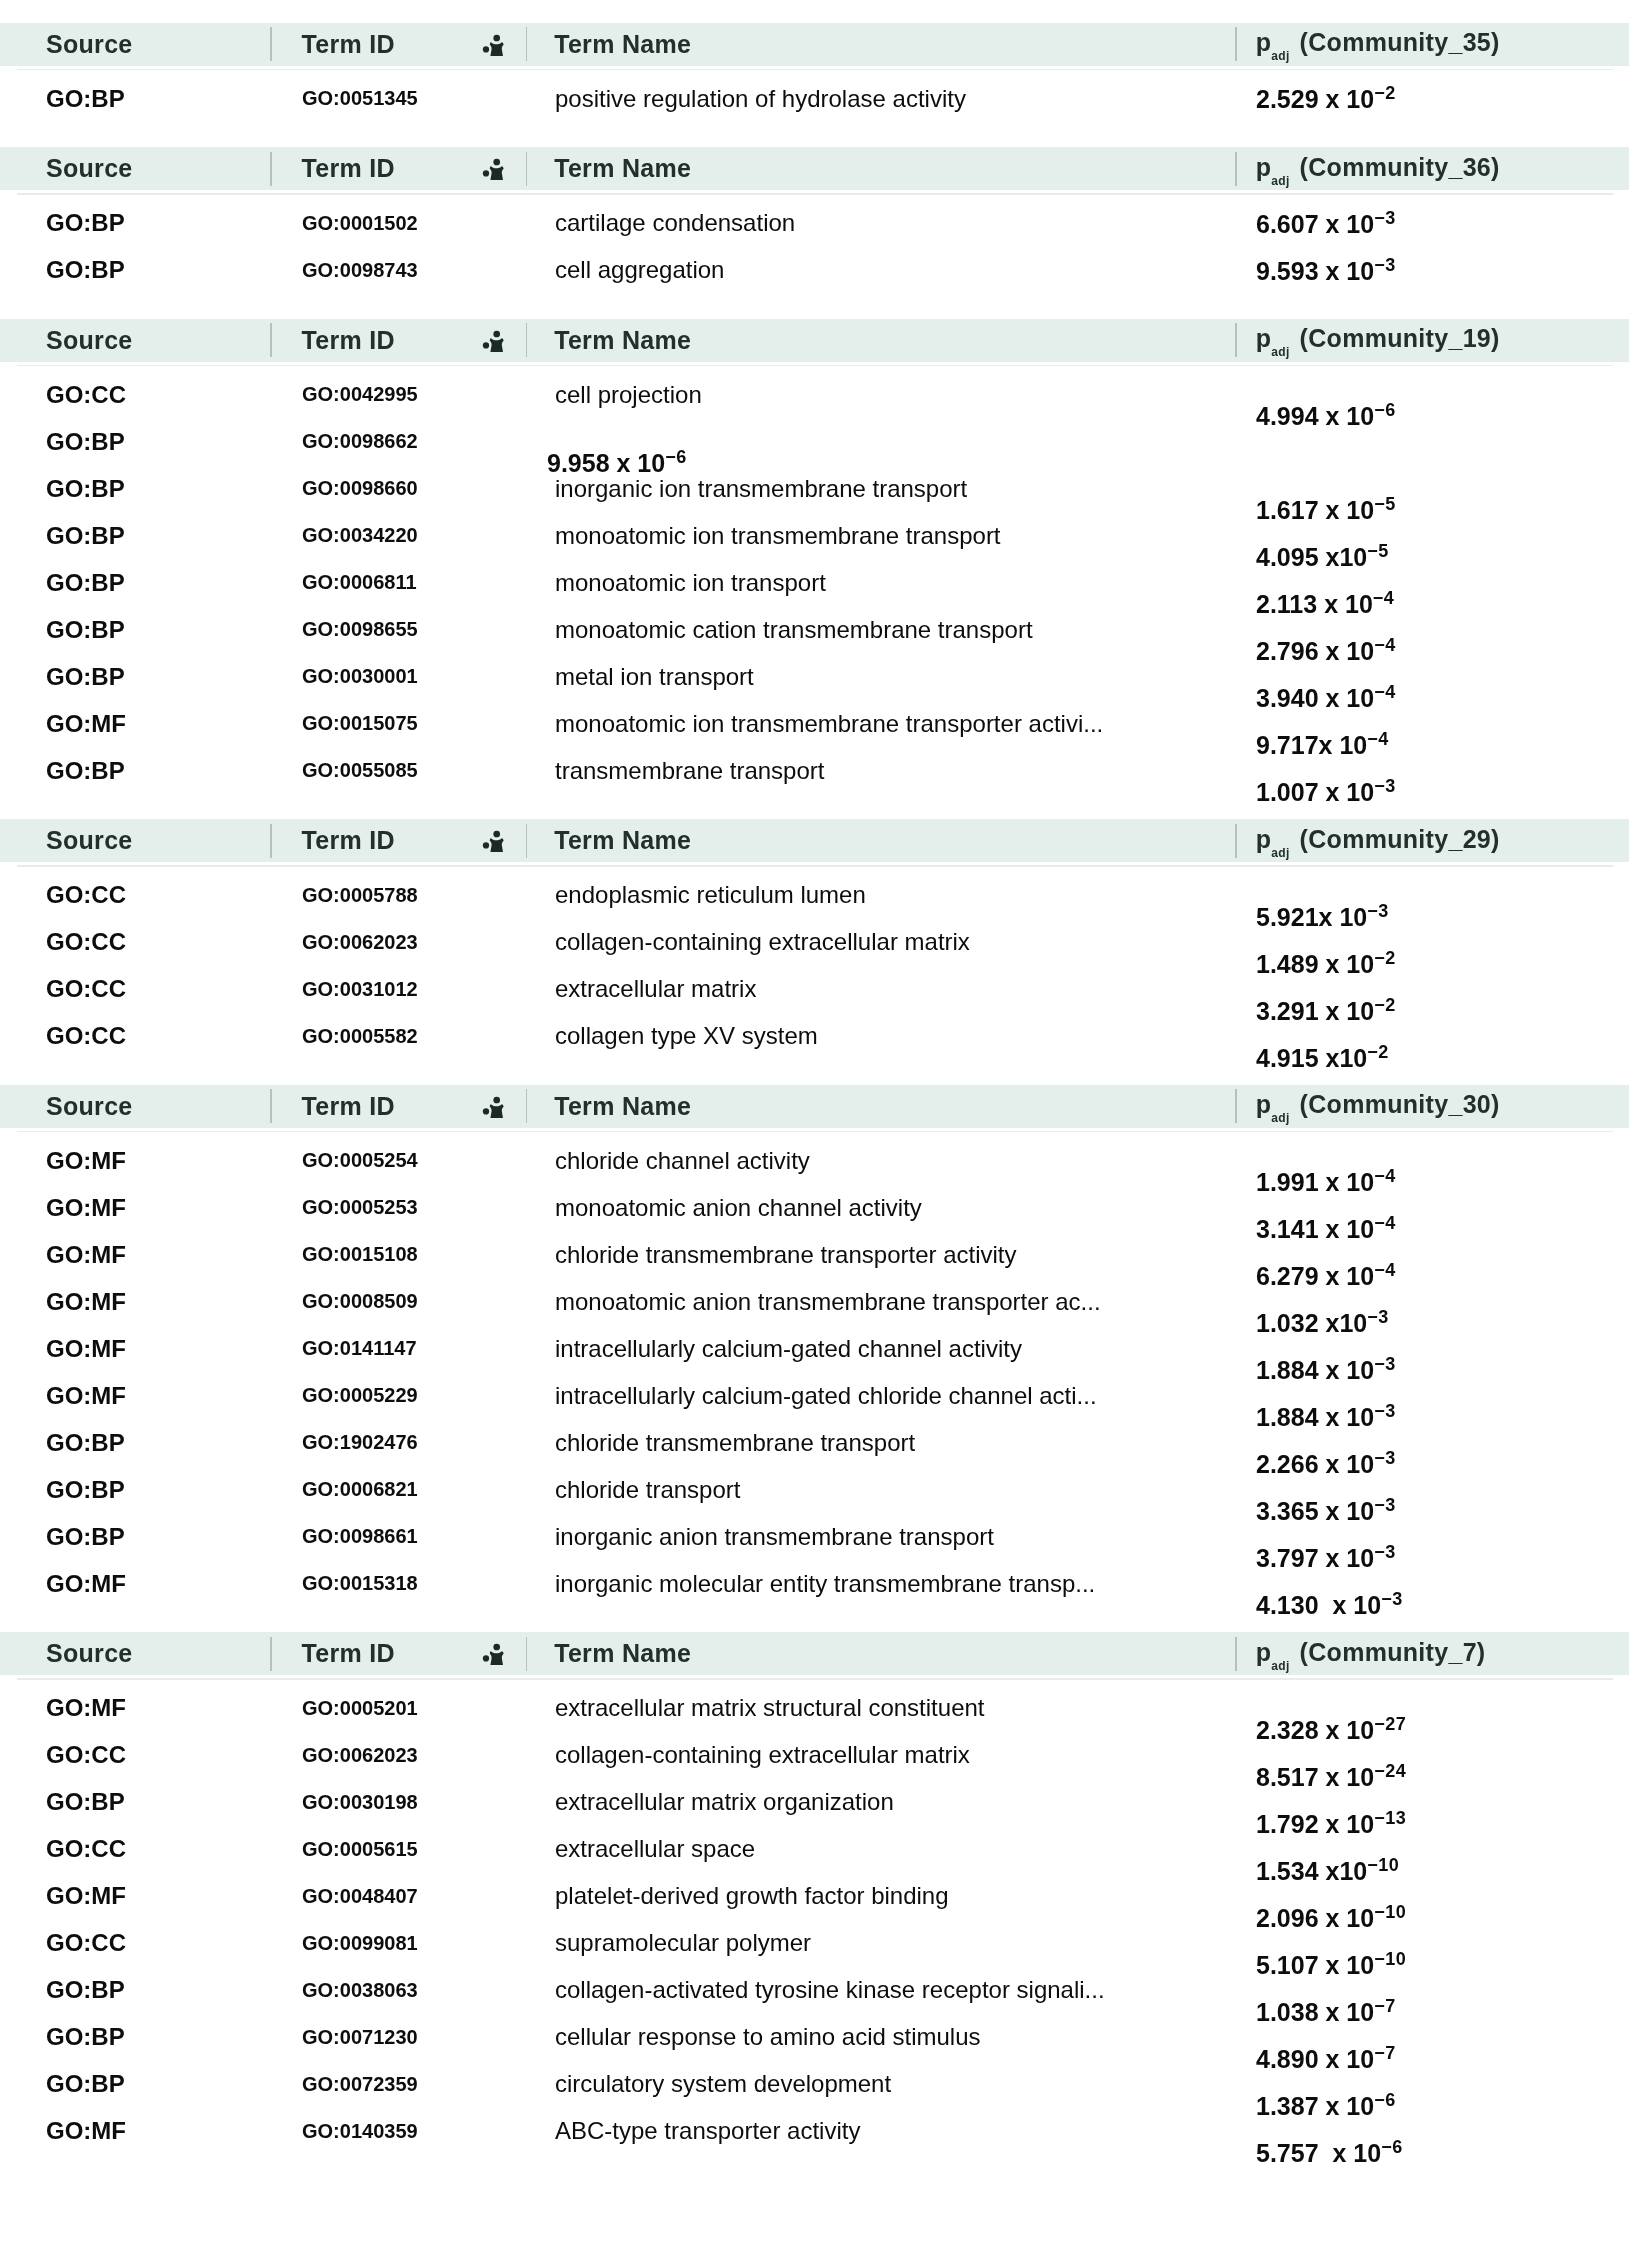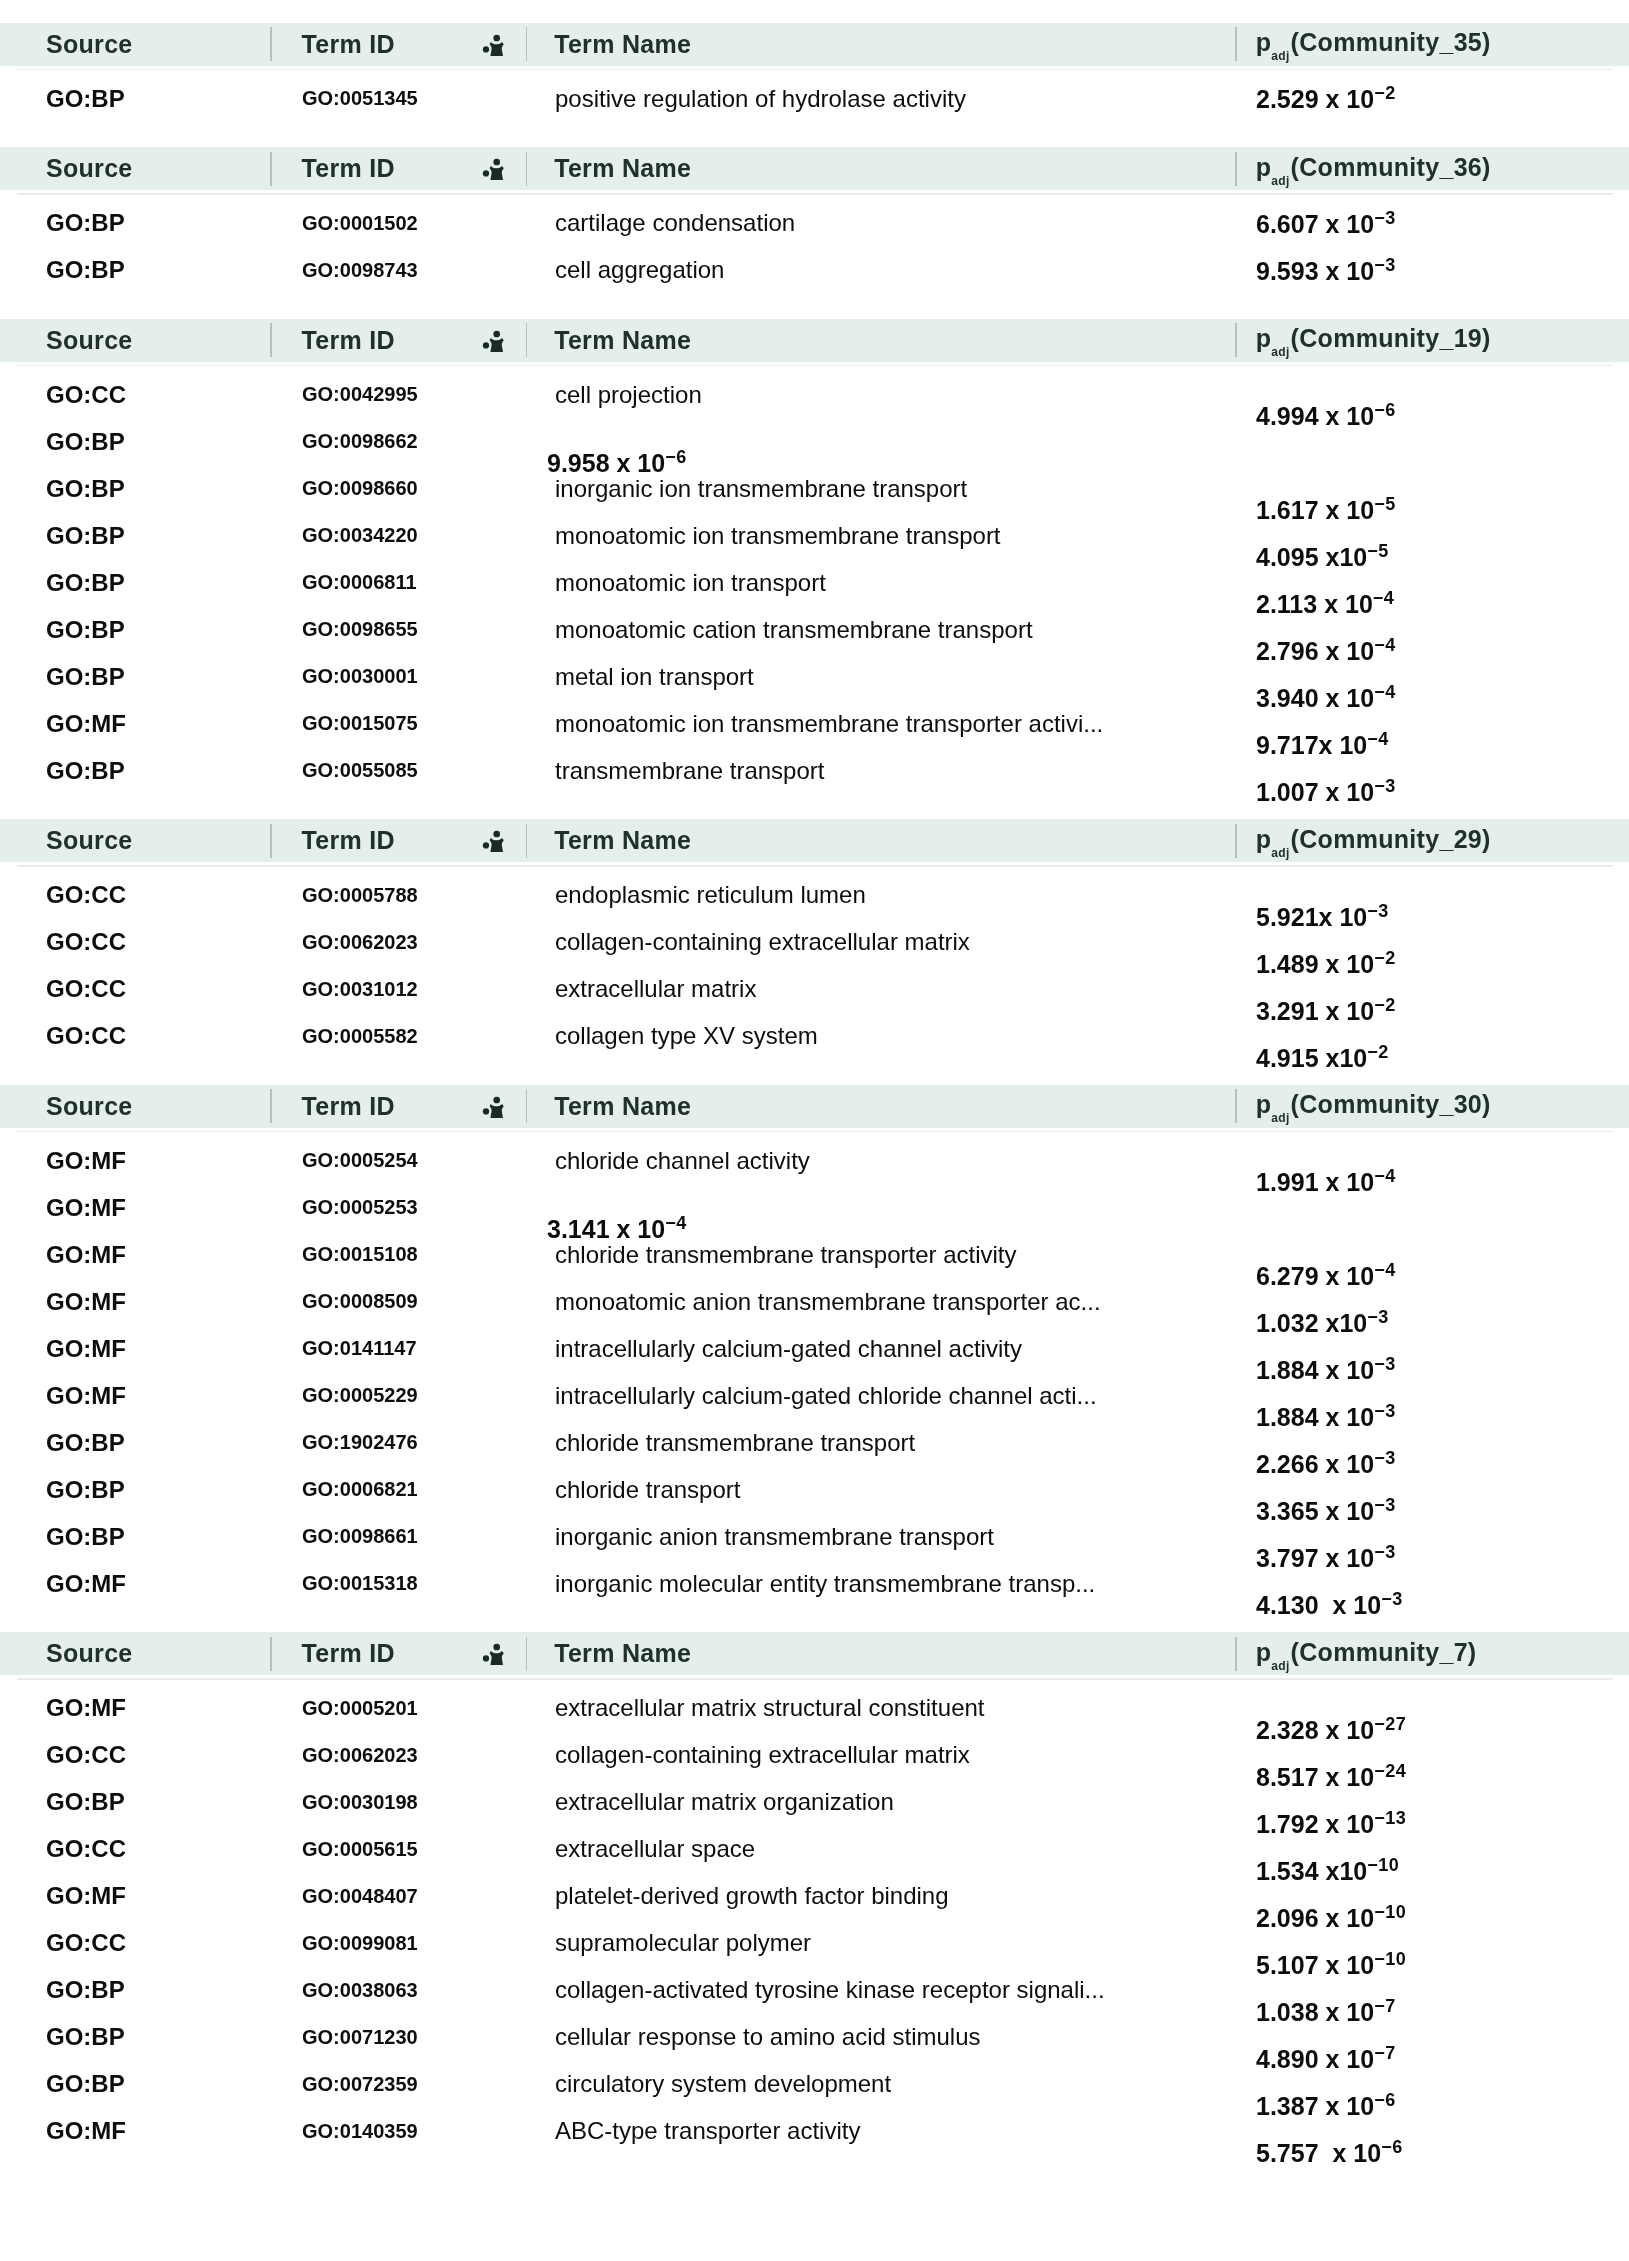--- a/index.html
+++ b/index.html
@@ -29,21 +29,21 @@
     color:var(--header-text);
   }
   .hc{font-size:25px;font-weight:600;letter-spacing:0.3px;}
   .hc.src{padding-left:46px;}
   .hc.tid{padding-left:30px;display:flex;align-items:flex-end;justify-content:space-between;}
   .hicon{display:inline-flex;align-items:center;margin-right:18.3px;}
   .hicon svg{width:26px;height:26px;fill:#1c2a26;}
   .hc.tnm{padding-left:27px;}
   .hc.padj{padding-left:19px;white-space:nowrap;}
   .hc.padj .ps{font-size:12px;font-weight:700;position:relative;top:3.2px;}
-  .hc.padj .comm{margin-left:1px;}
+  .hc.padj .comm{margin-left:10px;}
   .vdiv{width:1.6px;height:34px;background:var(--divider);}
   .tbody{position:relative;padding-top:9.7px;padding-bottom:4.3px;}
   .tbody::before{
     content:"";position:absolute;top:3.2px;left:17px;right:17px;height:1.6px;
     background:var(--hairline);
   }
   .trow{
     display:grid;
     grid-template-columns:272px 256px 709px 1fr;
     align-items:center;
@@ -279,20 +279,21 @@
   <div class="tbody">
       <div class="trow">
         <div class="c-src">GO:MF</div>
         <div class="c-tid">GO:0005254</div>
         <div class="c-tnm">chloride channel activity</div>
         <div class="c-p"><span class="pv"><span>1.991 x 10</span><sup>−4</sup></span></div>
       </div>
       <div class="trow">
         <div class="c-src">GO:MF</div>
         <div class="c-tid">GO:0005253</div>
+        <div class="c-tnm">monoatomic anion channel activity</div>
         <div class="c-p"><span class="pv"><span>3.141 x 10</span><sup>−4</sup></span></div>
       </div>
       <div class="trow">
         <div class="c-src">GO:MF</div>
         <div class="c-tid">GO:0015108</div>
         <div class="c-tnm">chloride transmembrane transporter activity</div>
         <div class="c-p"><span class="pv"><span>6.279 x 10</span><sup>−4</sup></span></div>
       </div>
       <div class="trow">
         <div class="c-src">GO:MF</div>

